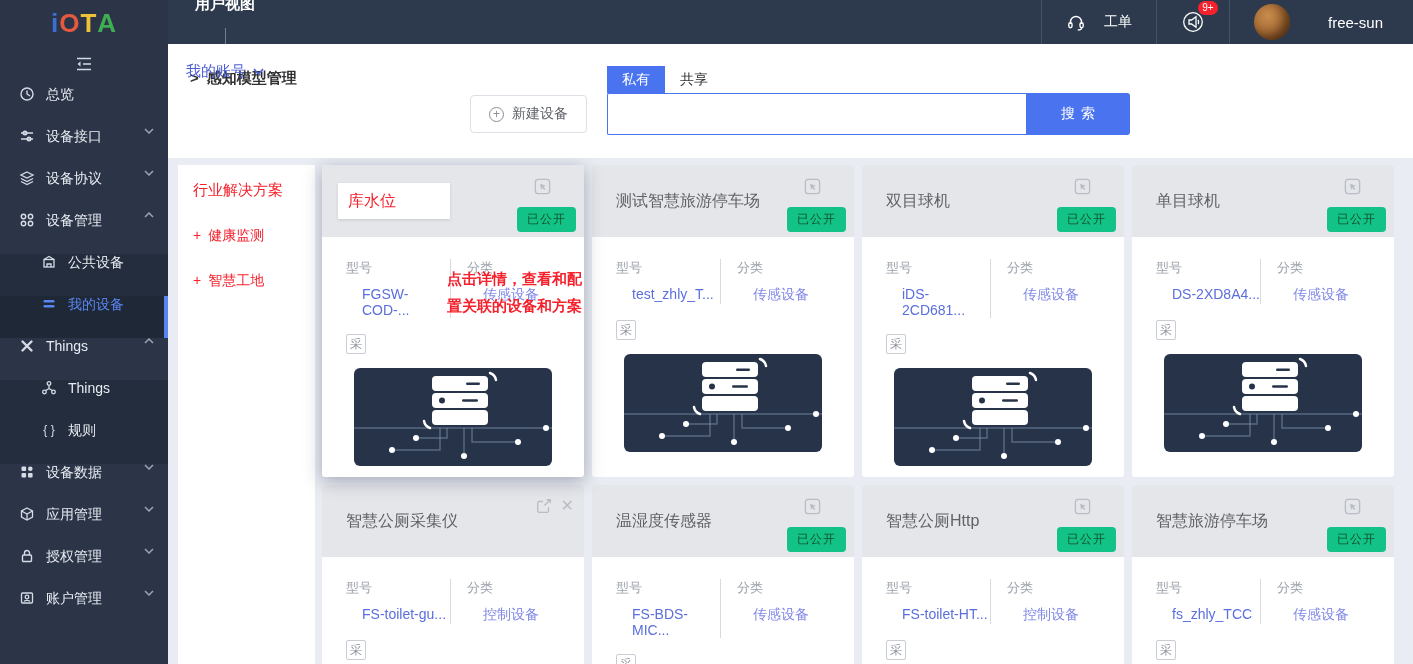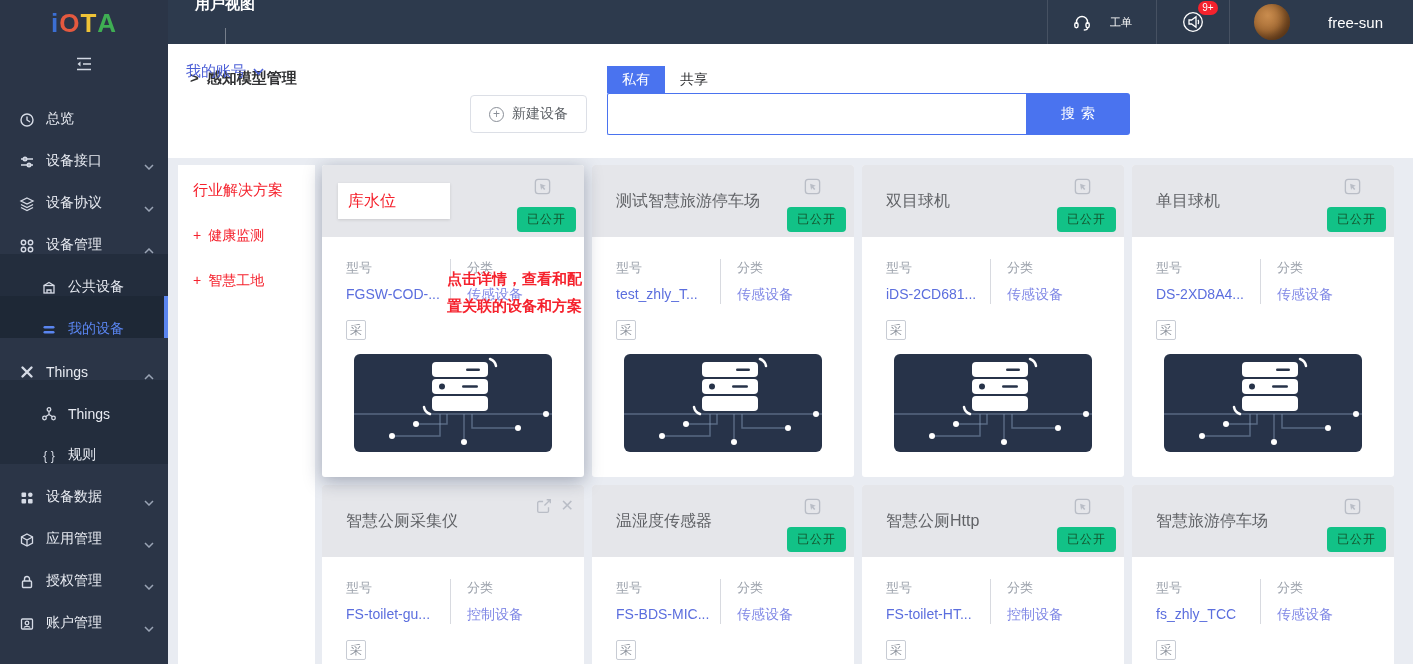--- a/index.html
+++ b/index.html
@@ -6,42 +6,42 @@
   html,body { width:1413px; height:664px; overflow:hidden;
     font-family:"Liberation Sans","DejaVu Sans",sans-serif; background:#e9ecf2; }
 
   
   .sidebar { position:absolute; left:0; top:0; width:168px; height:664px;
     background:#2b3547; z-index:6; }
   .logo { height:46px; display:flex; align-items:center; justify-content:center;
     font-size:26px; font-weight:bold; letter-spacing:1px; }
   .fold-row { height:40px; display:flex; align-items:center; justify-content:center;
     color:#d3d9e4; cursor:pointer; }
-  .mi { height:42px; display:flex; align-items:flex-end; padding:0 14px 0 18px;
+  .mi { height:42px; display:flex; align-items:flex-start; padding:0 14px 0 18px;
     font-size:14px; color:#e8ebf2; cursor:pointer; }
   .mi .ic { width:18px; height:16px; margin-right:10px; display:flex;
     align-items:center; justify-content:center; color:#d6dbe6; flex:none; font-size:12px; }
   .mi .chev { margin-left:auto; color:#9aa4b5; display:flex; }
   .mi.sub { padding-left:40px; background:#232d3d; }
   .mi.active { background:#1e2836; color:#5a85f0; position:relative; }
   .mi.active .ic { color:#5a85f0; }
   .mi.active::after { content:""; position:absolute; right:0; top:0; width:4px;
     height:100%; background:#5a85f0; }
 
   
   .topbar { position:absolute; left:168px; top:0; width:1245px; height:44px;
     background:#2d3a4d; color:#fff; display:flex; align-items:center; z-index:5; }
   .tb-left { display:flex; align-items:center; padding-left:18px; gap:14px;flex-direction:column; }
   .tb-view { font-size:15px; font-weight:bold; display:flex; align-items:center; gap:12px; cursor:pointer; }
   .tb-div { width:1px; height:20px; background:rgba(255,255,255,0.35); }
   .tb-account { font-size:15px; color:#4c5fd6; display:flex; align-items:center;
     gap:7px; cursor:pointer; }
   .tb-right { margin-left:auto; display:flex; align-items:stretch; height:100%; }
   .tb-seg { display:flex; align-items:center; border-left:1px solid rgba(255,255,255,0.12); padding:0 24px; cursor:pointer; }
-  .tb-ticket { gap:18px; font-size:11px; }
+  .tb-ticket { gap:18px; font-size:14px; }
   .bell-wrap { position:relative; display:flex; }
   .tb-badge { position:absolute; top:-9px; right:-13px; background:#f5222d; color:#fff;
     font-size:10px; line-height:14px; padding:0 4px; border-radius:8px; min-width:20px;
     text-align:center; }
   .avatar { width:36px; height:36px; border-radius:50%; cursor:pointer;
     background:radial-gradient(circle at 38% 32%, #c98c4e 0%, #a96f37 45%, #7e4f26 78%, #5f3a1a 100%);
     box-shadow:inset -6px -4px 10px rgba(40,20,5,0.45); }
   .tb-user { font-size:15px; margin-left:38px; padding-right:30px; display:flex; align-items:center; cursor:pointer;text-align:center; }
 
   
@@ -87,21 +87,21 @@
   .cicon { color:#b9bdc6; cursor:pointer; display:flex; }
   .cicon.single { margin-right:22px; }
   .close-x { color:#b9bdc6; font-size:16px; cursor:pointer; line-height:1; }
   .badge { position:absolute; right:8px; bottom:5px; background:#12c287; color:#14532d;
     font-size:12px; padding:4px 10px; border-radius:4px; letter-spacing:1px; }
   .card-body { padding:22px 0 0 24px; position:relative; }
   .meta { display:flex; }
   .meta-col { width:104px; }
   .meta-col.cat { width:auto; border-left:1px solid #d8dae0; padding-left:16px; }
   .meta-label { font-size:13px; color:#9ba1ab; }
-  .meta-value { margin-top:9px; font-size:14px; color:#5b6ede; cursor:pointer; }
+  .meta-value { margin-top:9px; font-size:14px; color:#5b6ede; cursor:pointer;margin-left:16px; }
   .meta-value.catv { color:#8189e6; }
   .collect { margin-top:16px; width:20px; height:20px; line-height:19px; text-align:center;
     border:1px solid #c8ccd4; border-radius:2px; color:#8b919b; font-size:12px; }
   .thumb { margin-top:14px; margin-left:8px; width:198px; height:98px; }
   .guide-tip { position:absolute; left:125px; top:100px; width:144px; font-size:15px;
     line-height:27px; color:#f5222d; font-weight:600; z-index:3; }
 </style>
 </head>
 <body>
 

